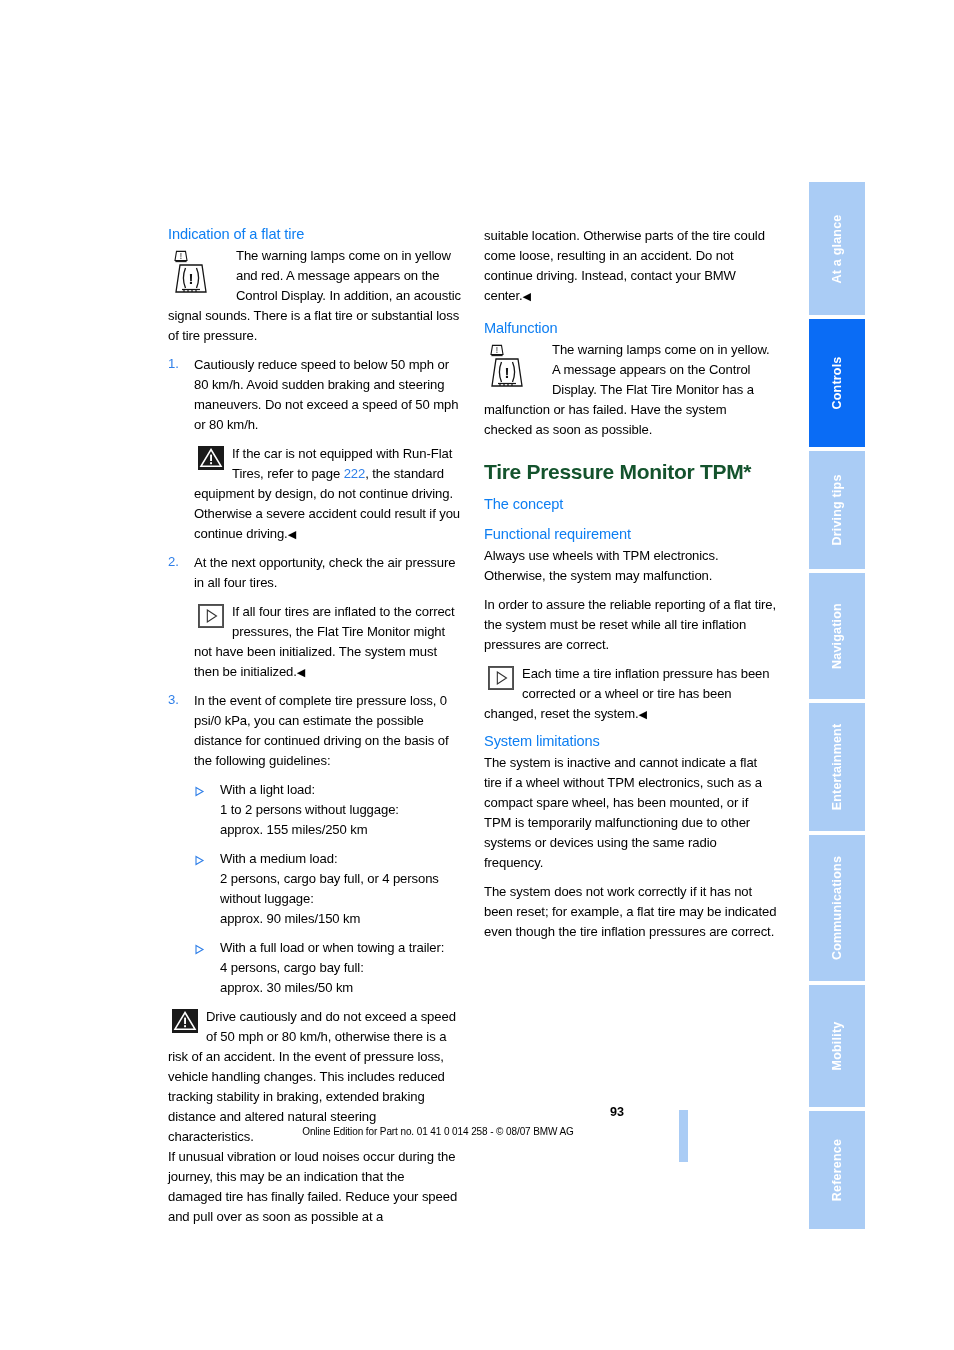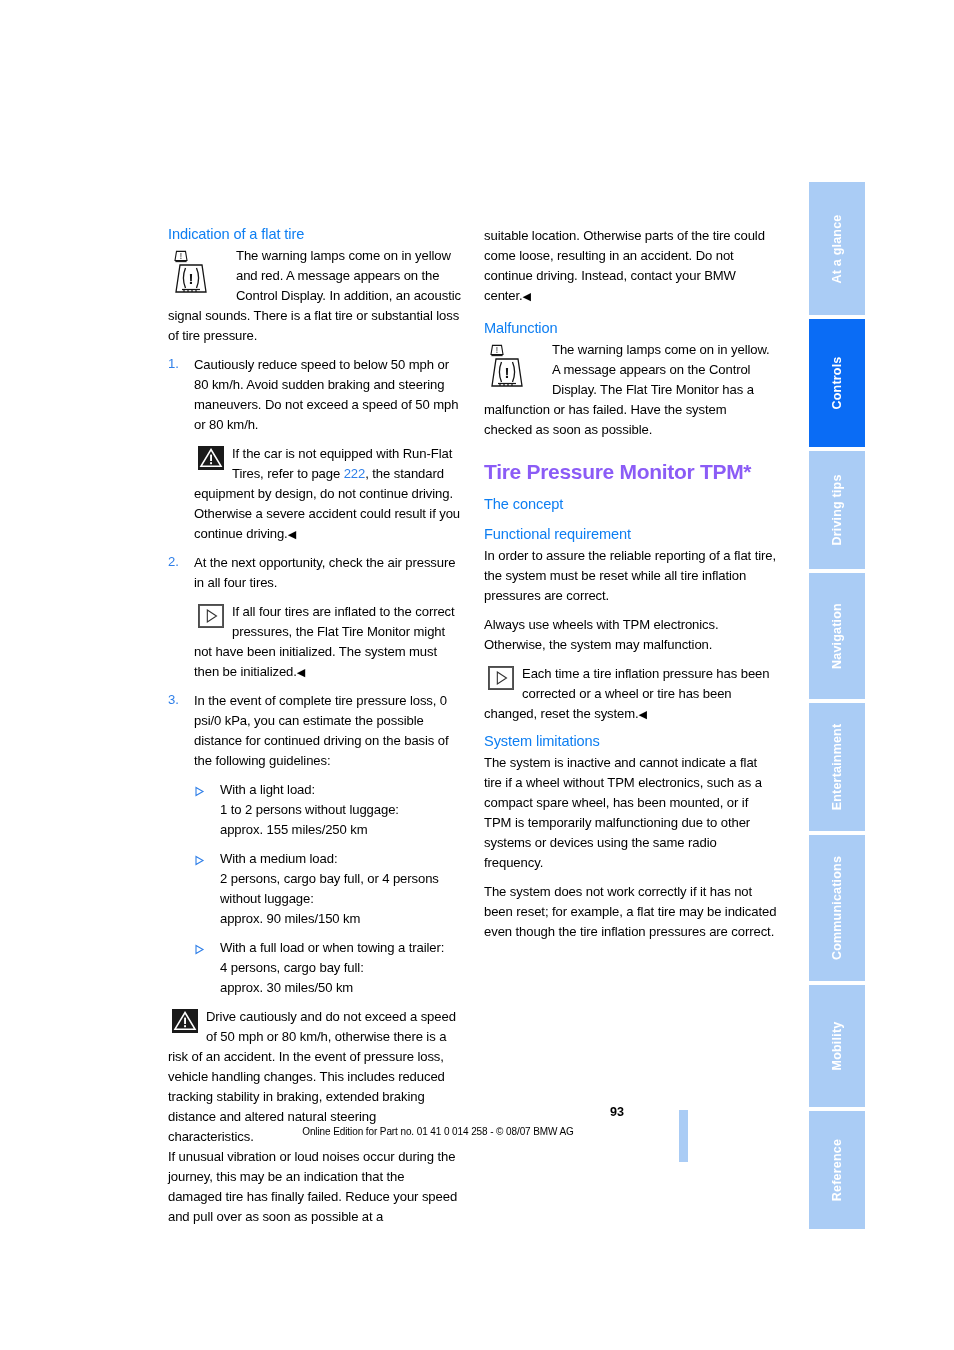--- a/index.html
+++ b/index.html
@@ -62,21 +62,21 @@
   #col-right { left: 484px; }
 
   h2.sec {
     color: #0d7ef2;
     font-size: 14.6px;
     font-weight: normal;
     margin: 0 0 4px 0;
     letter-spacing: -0.1px;
   }
   h1.chapter {
-    color: #8b5cf6;
+    color: #14532d;
     font-size: 21px;
     font-weight: bold;
     margin: 20px 0 12px 0;
     letter-spacing: -0.3px;
   }
   p.body {
     font-size: 13.1px;
     line-height: 20px;
     margin: 0 0 9px 0;
     letter-spacing: -0.1px;
@@ -348,22 +348,22 @@
         </svg>
       </span>
       <p class="body">The warning lamps come on in yellow. A message appears on the Control Display. The Flat Tire Monitor has a malfunction or has failed. Have the system checked as soon as possible.</p>
     </div>
 
     <h1 class="chapter">Tire Pressure Monitor TPM*</h1>
 
     <h2 class="sec">The concept</h2>
 
     <h2 class="sec" style="margin-top:14px">Functional requirement</h2>
+    <p class="body">Always use wheels with TPM electronics. Otherwise, the system may malfunction.</p>
     <p class="body">In order to assure the reliable reporting of a flat tire, the system must be reset while all tire inflation pressures are correct.</p>
-    <p class="body">Always use wheels with TPM electronics. Otherwise, the system may malfunction.</p>
 
     <div class="noteblock">
       <span class="icon-float">
         <svg class="ico-note" viewBox="0 0 26 24" xmlns="http://www.w3.org/2000/svg">
           <rect x="0.5" y="0.5" width="25" height="23" fill="#ffffff" stroke="#4c4c4c" stroke-width="1"></rect>
           <path d="M9 5.5 L19 12 L9 18.5 Z" fill="none" stroke="#333333" stroke-width="1.2"></path>
         </svg>
       </span>
       <p class="body"><span>Each time a tire inflation pressure has been corrected or a wheel or tire has been changed, reset the system.</span><span class="endmark">◀</span></p>
     </div>

